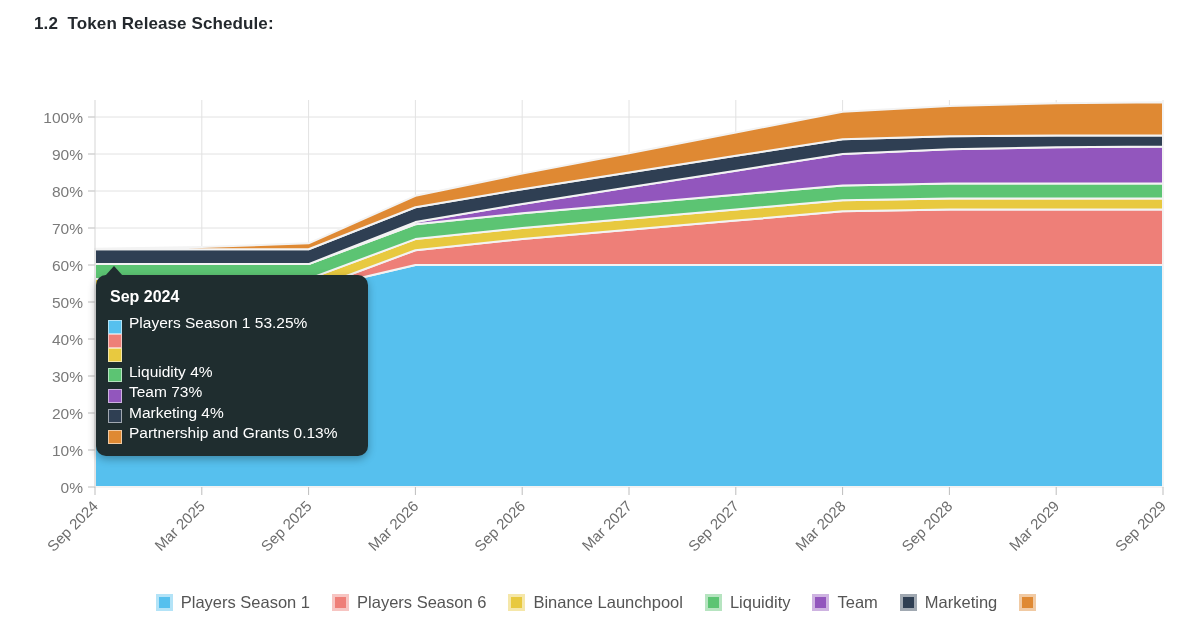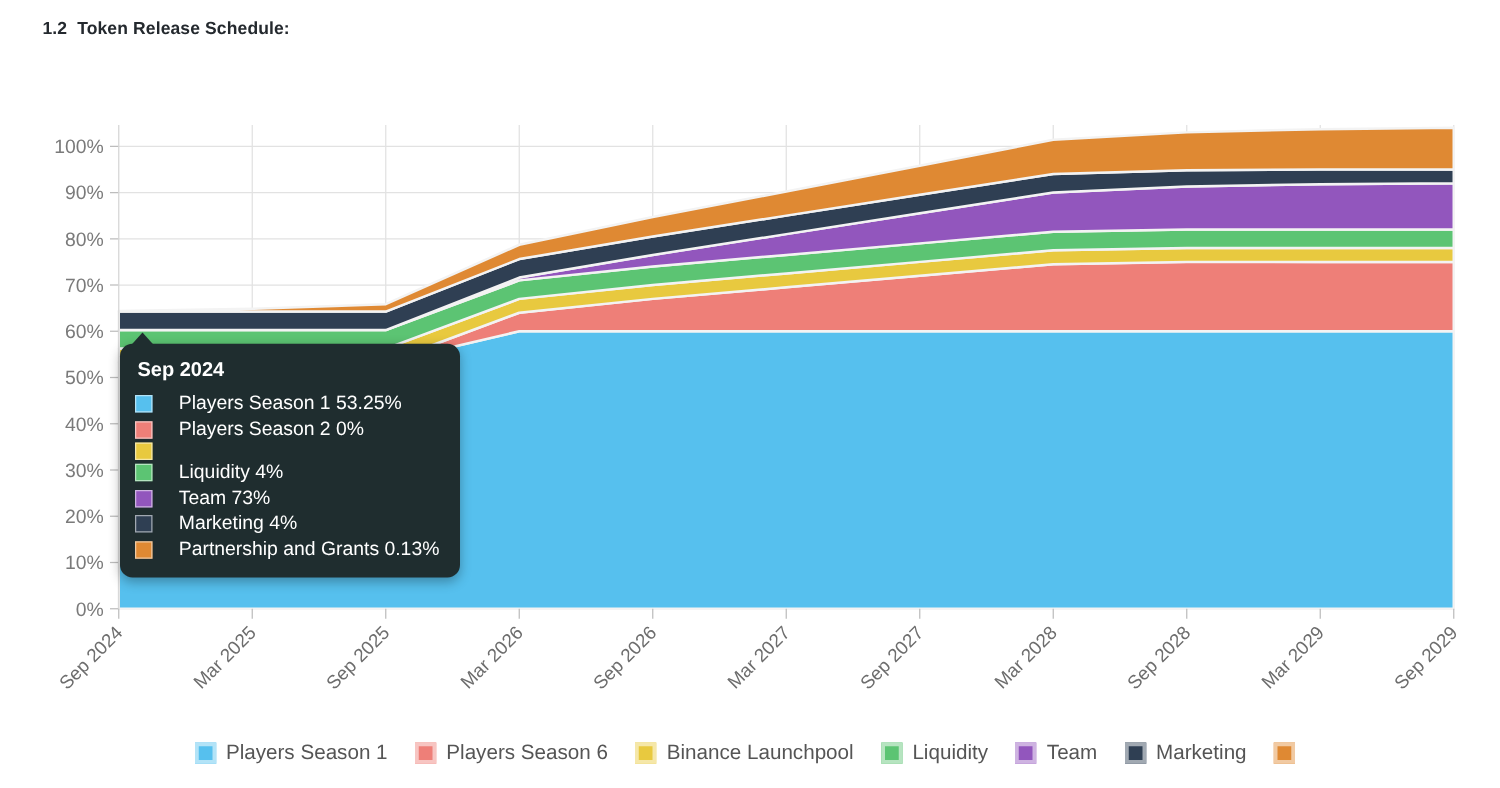--- a/index.html
+++ b/index.html
@@ -12,21 +12,21 @@
     height: 630px;
     font-family: "Liberation Sans", sans-serif;
     color: #2b2b2b;
     overflow: hidden;
     position: relative;
   }
   #page-title {
     position: absolute;
     left: 34px;
     top: 14px;
-    font-size: 14px;
+    font-size: 17px;
     font-weight: bold;
     color: #24292e;
     letter-spacing: 0.1px;
     white-space: pre;
   }
   #chart-area {
     position: absolute;
     left: 0;
     top: 62px;
     width: 1200px;
@@ -93,24 +93,23 @@
   }
   #tooltip-title {
     color: #ffffff;
     font-size: 16px;
     font-weight: bold;
     margin: 0 0 6px 2px;
     line-height: 20px;
   }
   .tooltip-row {
     display: flex;
-    align-items: center;
+    align-items: flex-end;
     line-height: 20.5px;
     white-space: nowrap;
-    gap: 14px;
   }
   .tooltip-swatch {
     width: 14px;
     height: 14px;
     flex: 0 0 14px;
     margin-right: 7px;
     border: 1.5px solid rgba(255,255,255,0.55);
     box-sizing: border-box;
   }
   .tooltip-text {
@@ -244,21 +243,20 @@
 
 <div id="chart-tooltip">
   <div id="tooltip-title">Sep 2024</div>
   <div id="tooltip-rows">
       <div class="tooltip-row">
         <span class="tooltip-swatch" style="background: rgb(86, 192, 238);"></span>
         <span class="tooltip-text">Players Season 1 53.25%</span>
       </div>
       <div class="tooltip-row">
         <span class="tooltip-swatch" style="background: rgb(238, 127, 120);"></span>
-        <span class="tooltip-text">Players Season 2 0%</span>
       </div>
       <div class="tooltip-row">
         <span class="tooltip-swatch" style="background: rgb(232, 201, 63);"></span>
       </div>
       <div class="tooltip-row">
         <span class="tooltip-swatch" style="background: rgb(92, 196, 115);"></span>
         <span class="tooltip-text">Liquidity 4%</span>
       </div>
       <div class="tooltip-row">
         <span class="tooltip-swatch" style="background: rgb(146, 86, 189);"></span>

